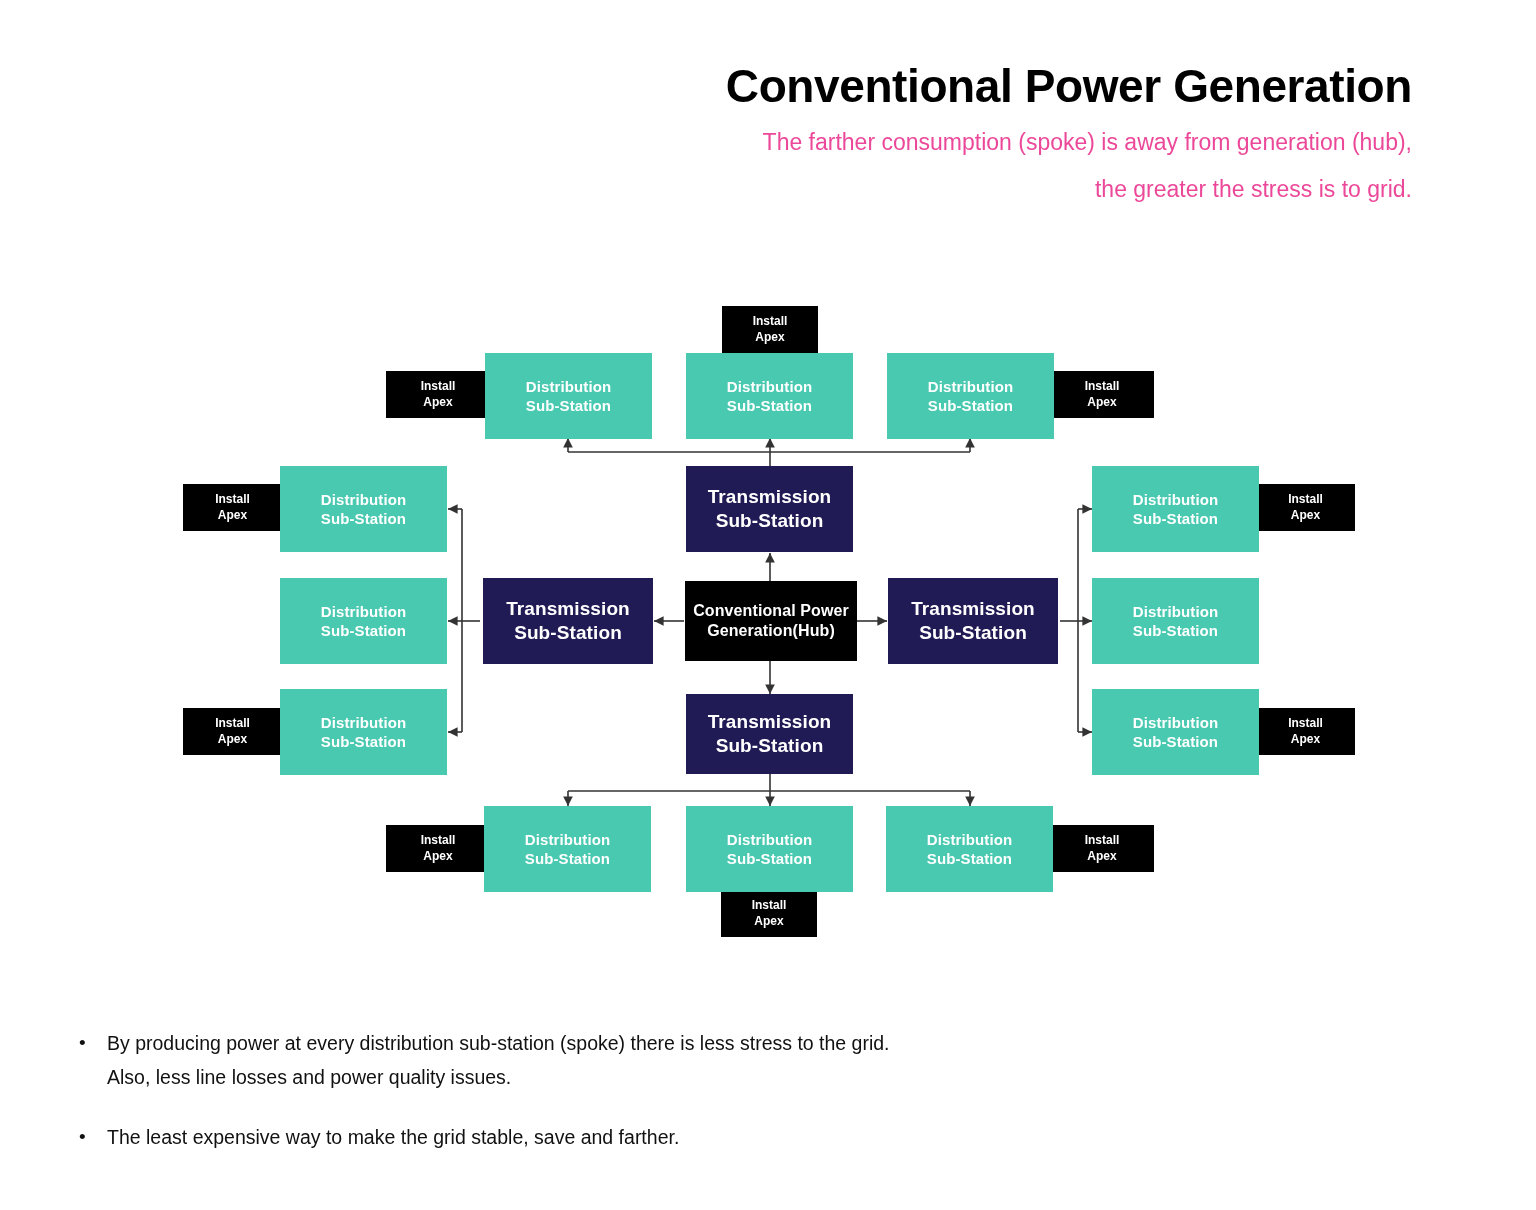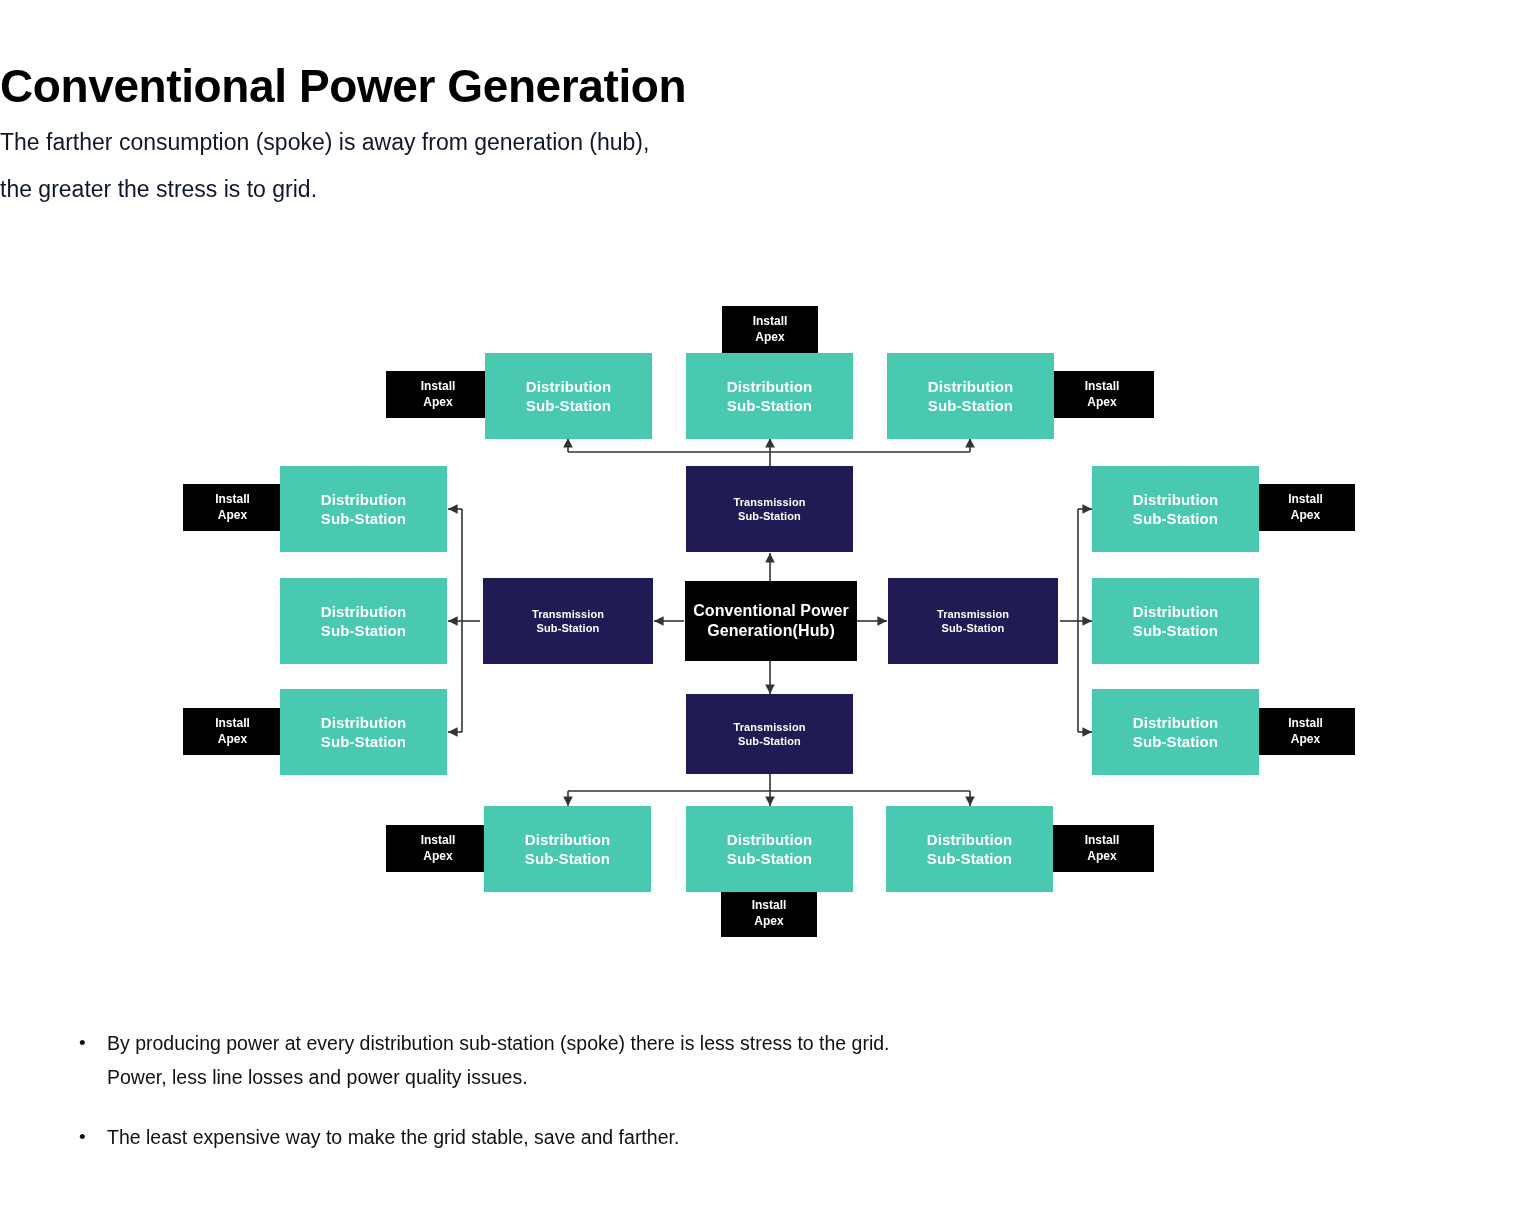--- a/index.html
+++ b/index.html
@@ -7,45 +7,45 @@
     width:1536px;height:1210px;
     background:#ffffff;
     font-family:"Liberation Sans", sans-serif;
     color:#111111;
     position:relative;
     overflow:hidden;
   }
   #page-root{position:relative;width:1536px;height:1210px;}
 
   
-  .header{position:absolute;left:0;top:0;width:1412px;text-align:left;}
+  .header{position:absolute;left:0;top:0;width:1412px;text-align:right;}
   .title{
     font-size:46px;font-weight:bold;letter-spacing:-0.4px;
     margin-top:62px;line-height:1.05;color:#000;
   }
   .subtitle{
-    font-size:23px;font-weight:400;line-height:1.42;color:#0f172a;
+    font-size:23px;font-weight:400;line-height:1.42;color:#ec4899;
     margin-top:16px;
   }
   .subtitle .l2{display:block;margin-top:14px;}
 
   
   .diagram{position:absolute;left:0;top:16px;width:1321px;height:1210px;}
   .node{
     position:absolute;
     display:flex;align-items:center;justify-content:center;
     text-align:center;
     color:#ffffff;
     font-weight:bold;
     line-height:1.28;
     box-sizing:border-box;
   }
   .node .lbl{display:block;}
   .node.dist{background:#48c9b0;font-size:15px;letter-spacing:.1px;z-index:3;}
-  .node.trans{background:#201b55;font-size:11px;letter-spacing:.1px;z-index:3;}
+  .node.trans{background:#201b55;font-size:19px;letter-spacing:.1px;z-index:3;}
   .node.hub{background:#000000;font-size:16px;letter-spacing:.1px;z-index:3;}
   .node.apex{background:#000000;font-size:12px;line-height:1.3;z-index:2;}
 
   
   .wires{position:absolute;left:0;top:0;width:1536px;height:1210px;z-index:1;}
 
   
   .notes{position:absolute;left:70px;top:1026px;width:1200px;}
   .note-item{
     position:relative;padding-left:37px;
@@ -298,21 +298,21 @@
         <span class="lbl">Sub-Station</span>
       </span>
     </div>
 
   </div>
 
   <div class="notes">
     <div class="note-item">
       <span class="dot">•</span>
       <span class="line">By producing power at every distribution sub-station (spoke) there is less stress to the grid.</span>
-      <span class="line">Power, less line losses and power quality issues.</span>
+      <span class="line">Also, less line losses and power quality issues.</span>
     </div>
     <div class="note-item" style="margin-top:26px;">
       <span class="dot">•</span>
       <span class="line">The least expensive way to make the grid stable, save and farther.</span>
     </div>
   </div>
 
 </div>
 
 </body></html>

